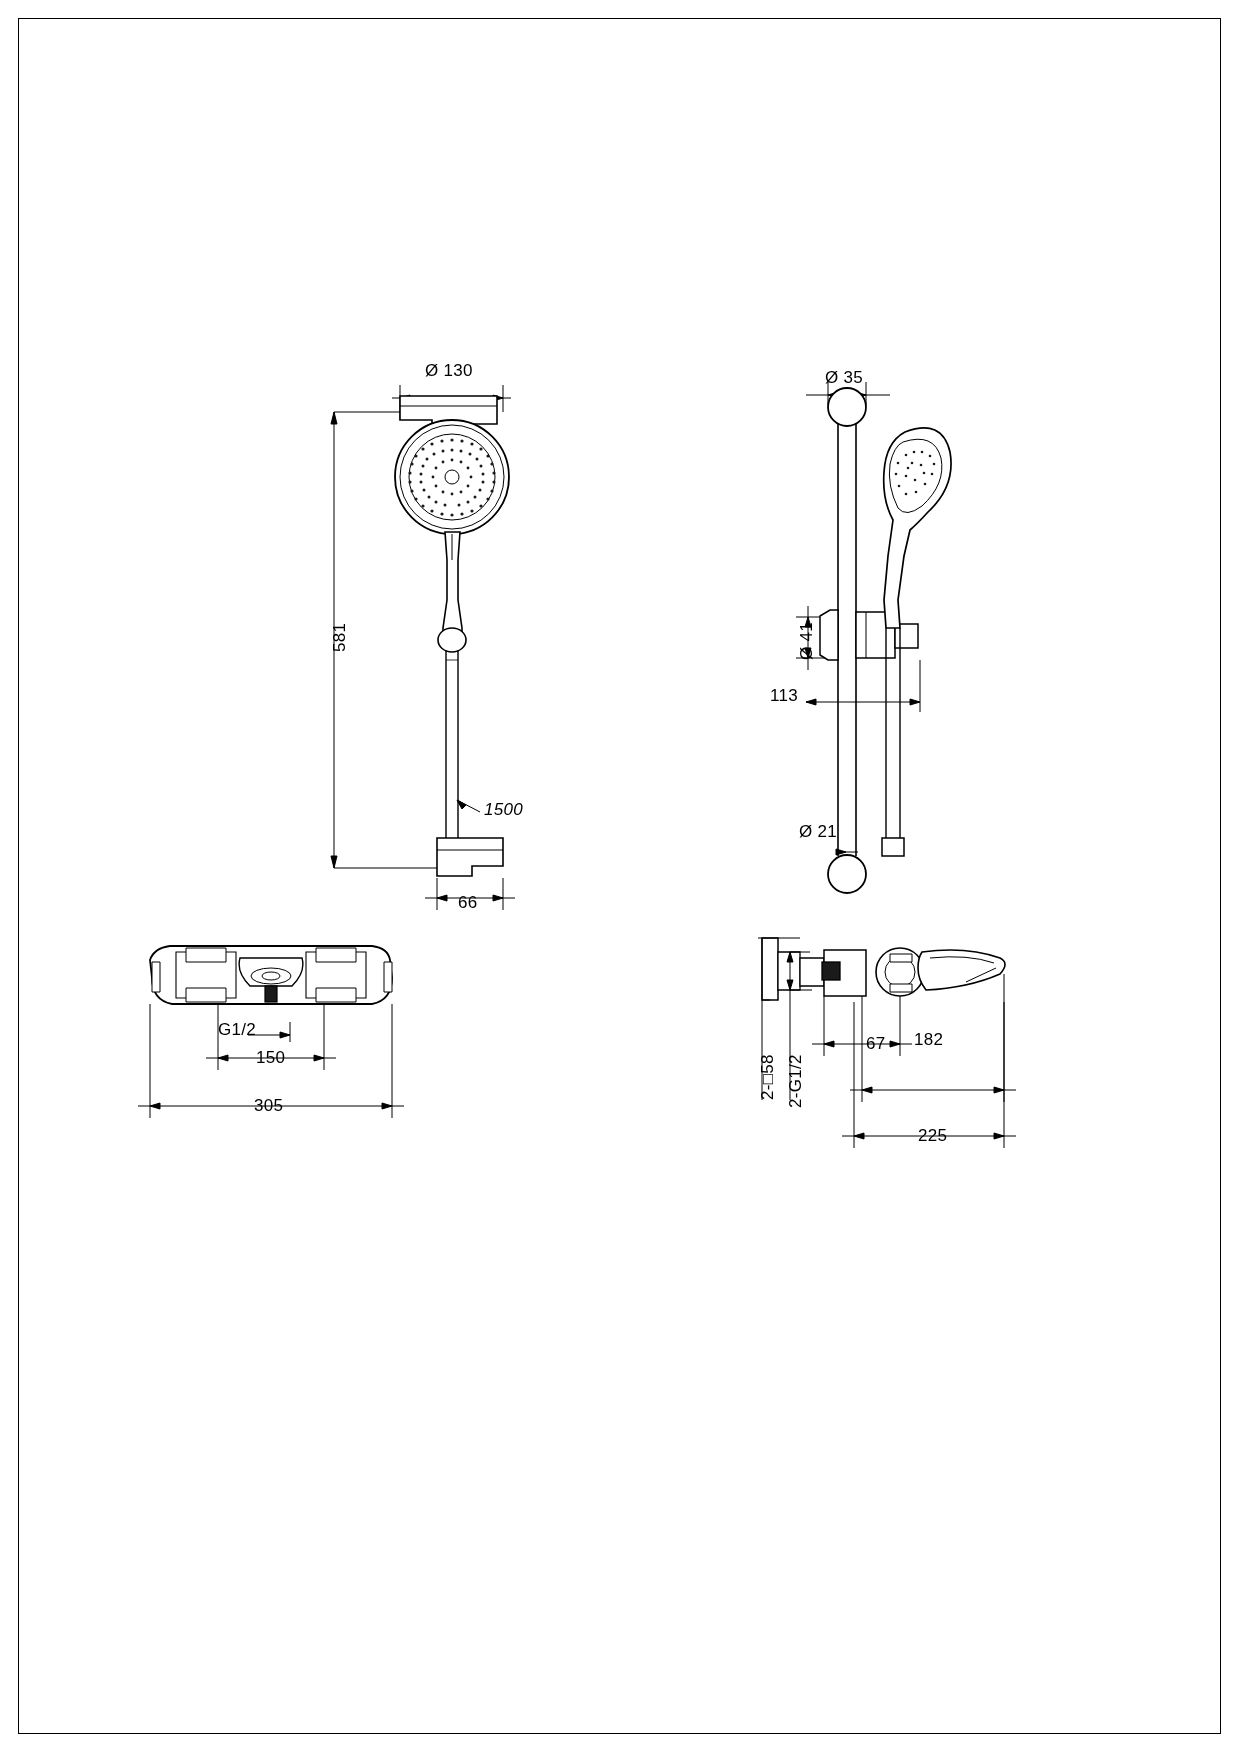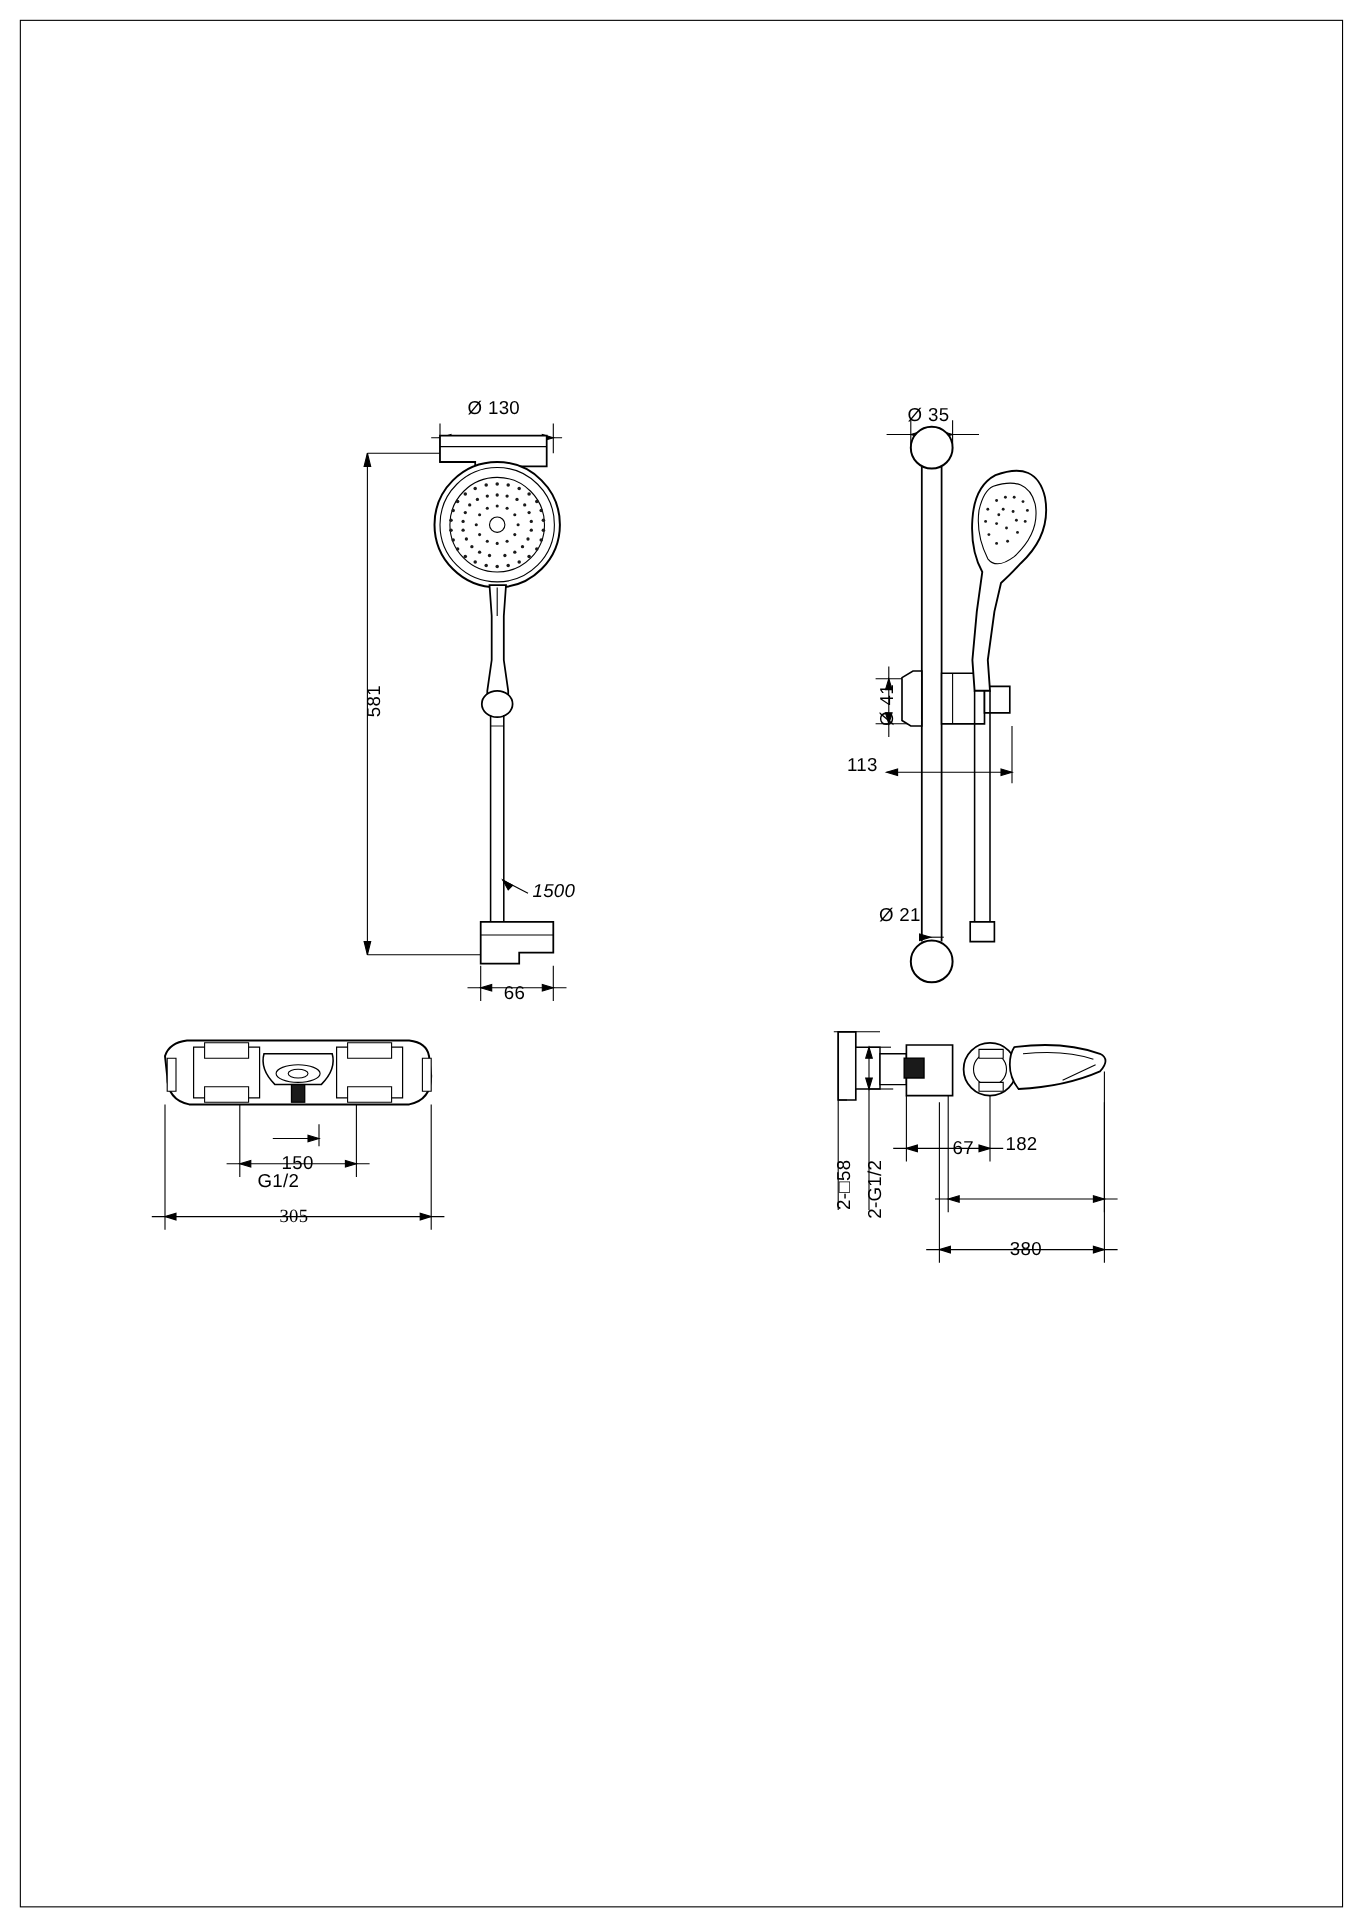--- a/index.html
+++ b/index.html
@@ -353,29 +353,29 @@
   <div class="dimlabel" style="left:458px; top:893px;">66</div>
 
   <div class="dimlabel" style="left:825px; top:368px;text-align:center;">Ø 35</div>
 
   <div class="dimlabel vert" style="left:797px; top:660px;">Ø 41</div>
 
   <div class="dimlabel" style="left:770px; top:686px;">113</div>
 
   <div class="dimlabel" style="left:799px; top:822px;">Ø 21</div>
 
-  <div class="dimlabel" style="left:218px; top:1064px;padding-left:16px;">G1/2</div>
+  <div class="dimlabel" style="left:218px; top:1020px;">G1/2</div>
 
   <div class="dimlabel" style="left:256px; top:1048px;text-align:right;">150</div>
 
-  <div class="dimlabel" style="left:254px; top:1096px;font-family:Liberation Serif, serif;">305</div>
+  <div class="dimlabel" style="left:254px; top:1096px;">305</div>
 
   <div class="dimlabel vert" style="left:758px; top:1100px;">2-□58</div>
 
   <div class="dimlabel vert" style="left:786px; top:1108px;">2-G1/2</div>
 
   <div class="dimlabel" style="left:866px; top:1034px;text-align:center;">67</div>
 
   <div class="dimlabel" style="left:914px; top:1030px;">182</div>
 
-  <div class="dimlabel" style="left:918px; top:1126px;">380</div>
+  <div class="dimlabel" style="left:918px; top:1126px;">225</div>
 
 </div>
 
 </body></html>

